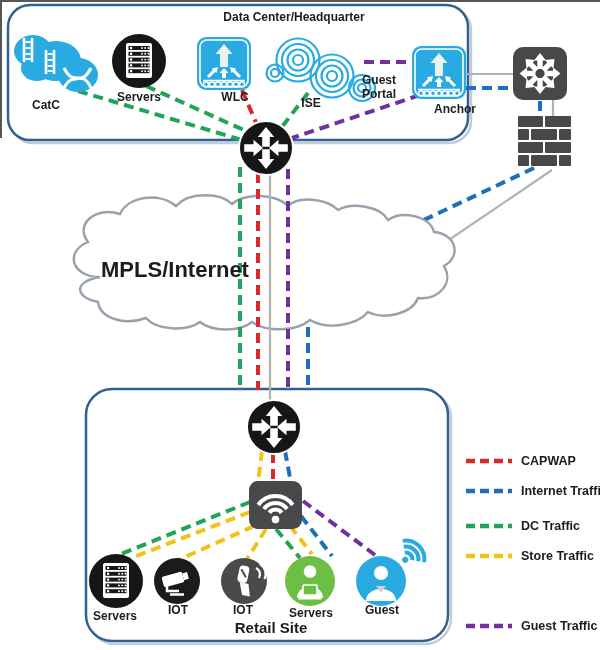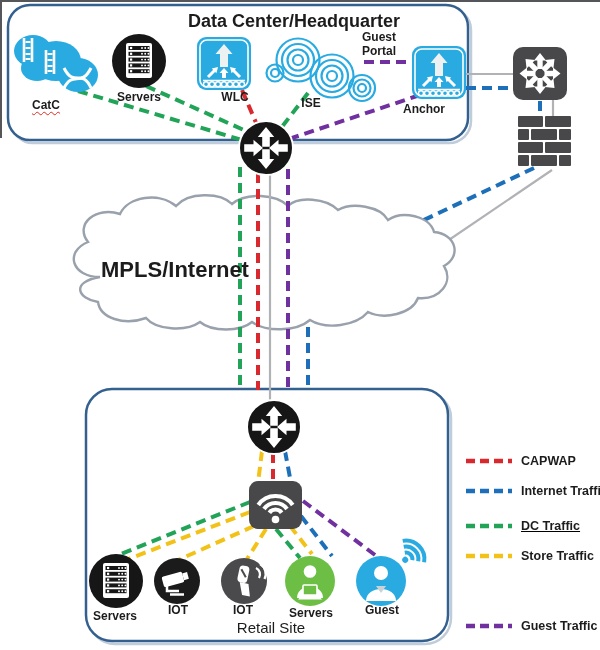--- a/index.html
+++ b/index.html
@@ -2,25 +2,25 @@
 <html><head>
 <meta charset="utf-8">
 <style>
   html,body{margin:0;padding:0;background:#fff;}
   #stage{position:relative;width:600px;height:650px;background:#fff;overflow:hidden;
          font-family:"Liberation Sans",sans-serif;}
   #diagram-svg{position:absolute;left:0;top:0;}
   .win-edge{position:absolute;background:#55565a;}
   .lbl{position:absolute;font:600 12px "Liberation Sans",sans-serif;color:#1c1c1c;
        text-align:center;line-height:1.15;}
-  .title-lbl{font-weight:700;font-size:18px;}
+  .title-lbl{font-weight:700;font-size:12px;}
   .cloud-lbl{font-weight:700;font-size:22px;}
-  .site-lbl{font-weight:400;font-size:15px;}
-  .left-align{text-align:left;}
-  .squiggle{text-decoration:underline;text-decoration-style:wavy;
+  .site-lbl{font-weight:700;font-size:15px;}
+  .left-align{text-align:left;margin-top:43px;}
+  .squiggle{text-decoration-style:wavy;
             text-decoration-color:#e02b20;text-decoration-thickness:1px;text-underline-offset:2px;}
   
   .tl{fill:none;stroke-width:4;stroke-dasharray:10 6;stroke-linecap:butt;}
   .g{stroke:#21a457}.r{stroke:#d9292e}.b{stroke:#1d6fba}.y{stroke:#f3c218}.p{stroke:#7030a0}
   .solid{fill:none;stroke:#b0b2b6;stroke-width:2.2;}
   .boxmain{fill:#fff;stroke:#33608f;stroke-width:2.5;}
   .boxshadow{fill:none;stroke:#bfccda;stroke-width:2.5;}
   .cloud{fill:#fff;stroke:#99a1ac;stroke-width:2.4;}
   .cyan{fill:#29ABE2}
   .legend-row{position:absolute;display:flex;align-items:center;gap:9px;}
@@ -336,21 +336,21 @@
 
   <div class="lbl title-lbl" style="left:144px;top:11px;width:300px;">Data Center/Headquarter</div>
 
   <div class="lbl" style="left:18px;top:99px;width:56px;">
     <span class="squiggle">CatC</span>
   </div>
   <div class="lbl" style="left:109px;top:91px;width:60px;">Servers</div>
   <div class="lbl" style="left:210px;top:91px;width:50px;">WLC</div>
   <div class="lbl" style="left:287px;top:97px;width:48px;">ISE</div>
   <div class="lbl left-align" style="left:362px;top:31px;width:46px;">Guest Portal</div>
-  <div class="lbl" style="left:395px;top:103px;width:58px;">Anchor</div>
+  <div class="lbl" style="left:426px;top:103px;width:58px;">Anchor</div>
 
   <div class="lbl cloud-lbl" style="left:100px;top:257px;width:150px;">MPLS/Internet</div>
 
   <div class="lbl" style="left:86px;top:610px;width:58px;">Servers</div>
   <div class="lbl" style="left:156px;top:604px;width:44px;">IOT</div>
   <div class="lbl" style="left:221px;top:604px;width:44px;">IOT</div>
   <div class="lbl" style="left:275px;top:607px;width:72px;">Servers</div>
   <div class="lbl" style="left:354px;top:604px;width:56px;">Guest</div>
   <div class="lbl site-lbl" style="left:196px;top:619px;width:150px;">Retail Site</div>
 
@@ -360,21 +360,21 @@
         <line x1="0" y1="3" x2="46" y2="3" stroke-width="4.5" stroke-dasharray="9 5" stroke="#d9292e"></line>
       </svg>
       <span class="legend-label">CAPWAP</span>
     </div>
     <div class="legend-row" style="left:466px;top:484px;">
       <svg class="legend-swatch" width="46" height="6">
         <line x1="0" y1="3" x2="46" y2="3" stroke-width="4.5" stroke-dasharray="9 5" stroke="#1d6fba"></line>
       </svg>
       <span class="legend-label">Internet Traffic</span>
     </div>
-    <div class="legend-row" style="left:466px;top:519px;text-decoration:underline;">
+    <div class="legend-row" style="left:466px;top:519px;">
       <svg class="legend-swatch" width="46" height="6">
         <line x1="0" y1="3" x2="46" y2="3" stroke-width="4.5" stroke-dasharray="9 5" stroke="#21a457"></line>
       </svg>
       <span class="legend-label">DC Traffic</span>
     </div>
     <div class="legend-row" style="left:466px;top:549px;justify-content:space-between;">
       <svg class="legend-swatch" width="46" height="6">
         <line x1="0" y1="3" x2="46" y2="3" stroke-width="4.5" stroke-dasharray="9 5" stroke="#f3c218"></line>
       </svg>
       <span class="legend-label">Store Traffic</span>

